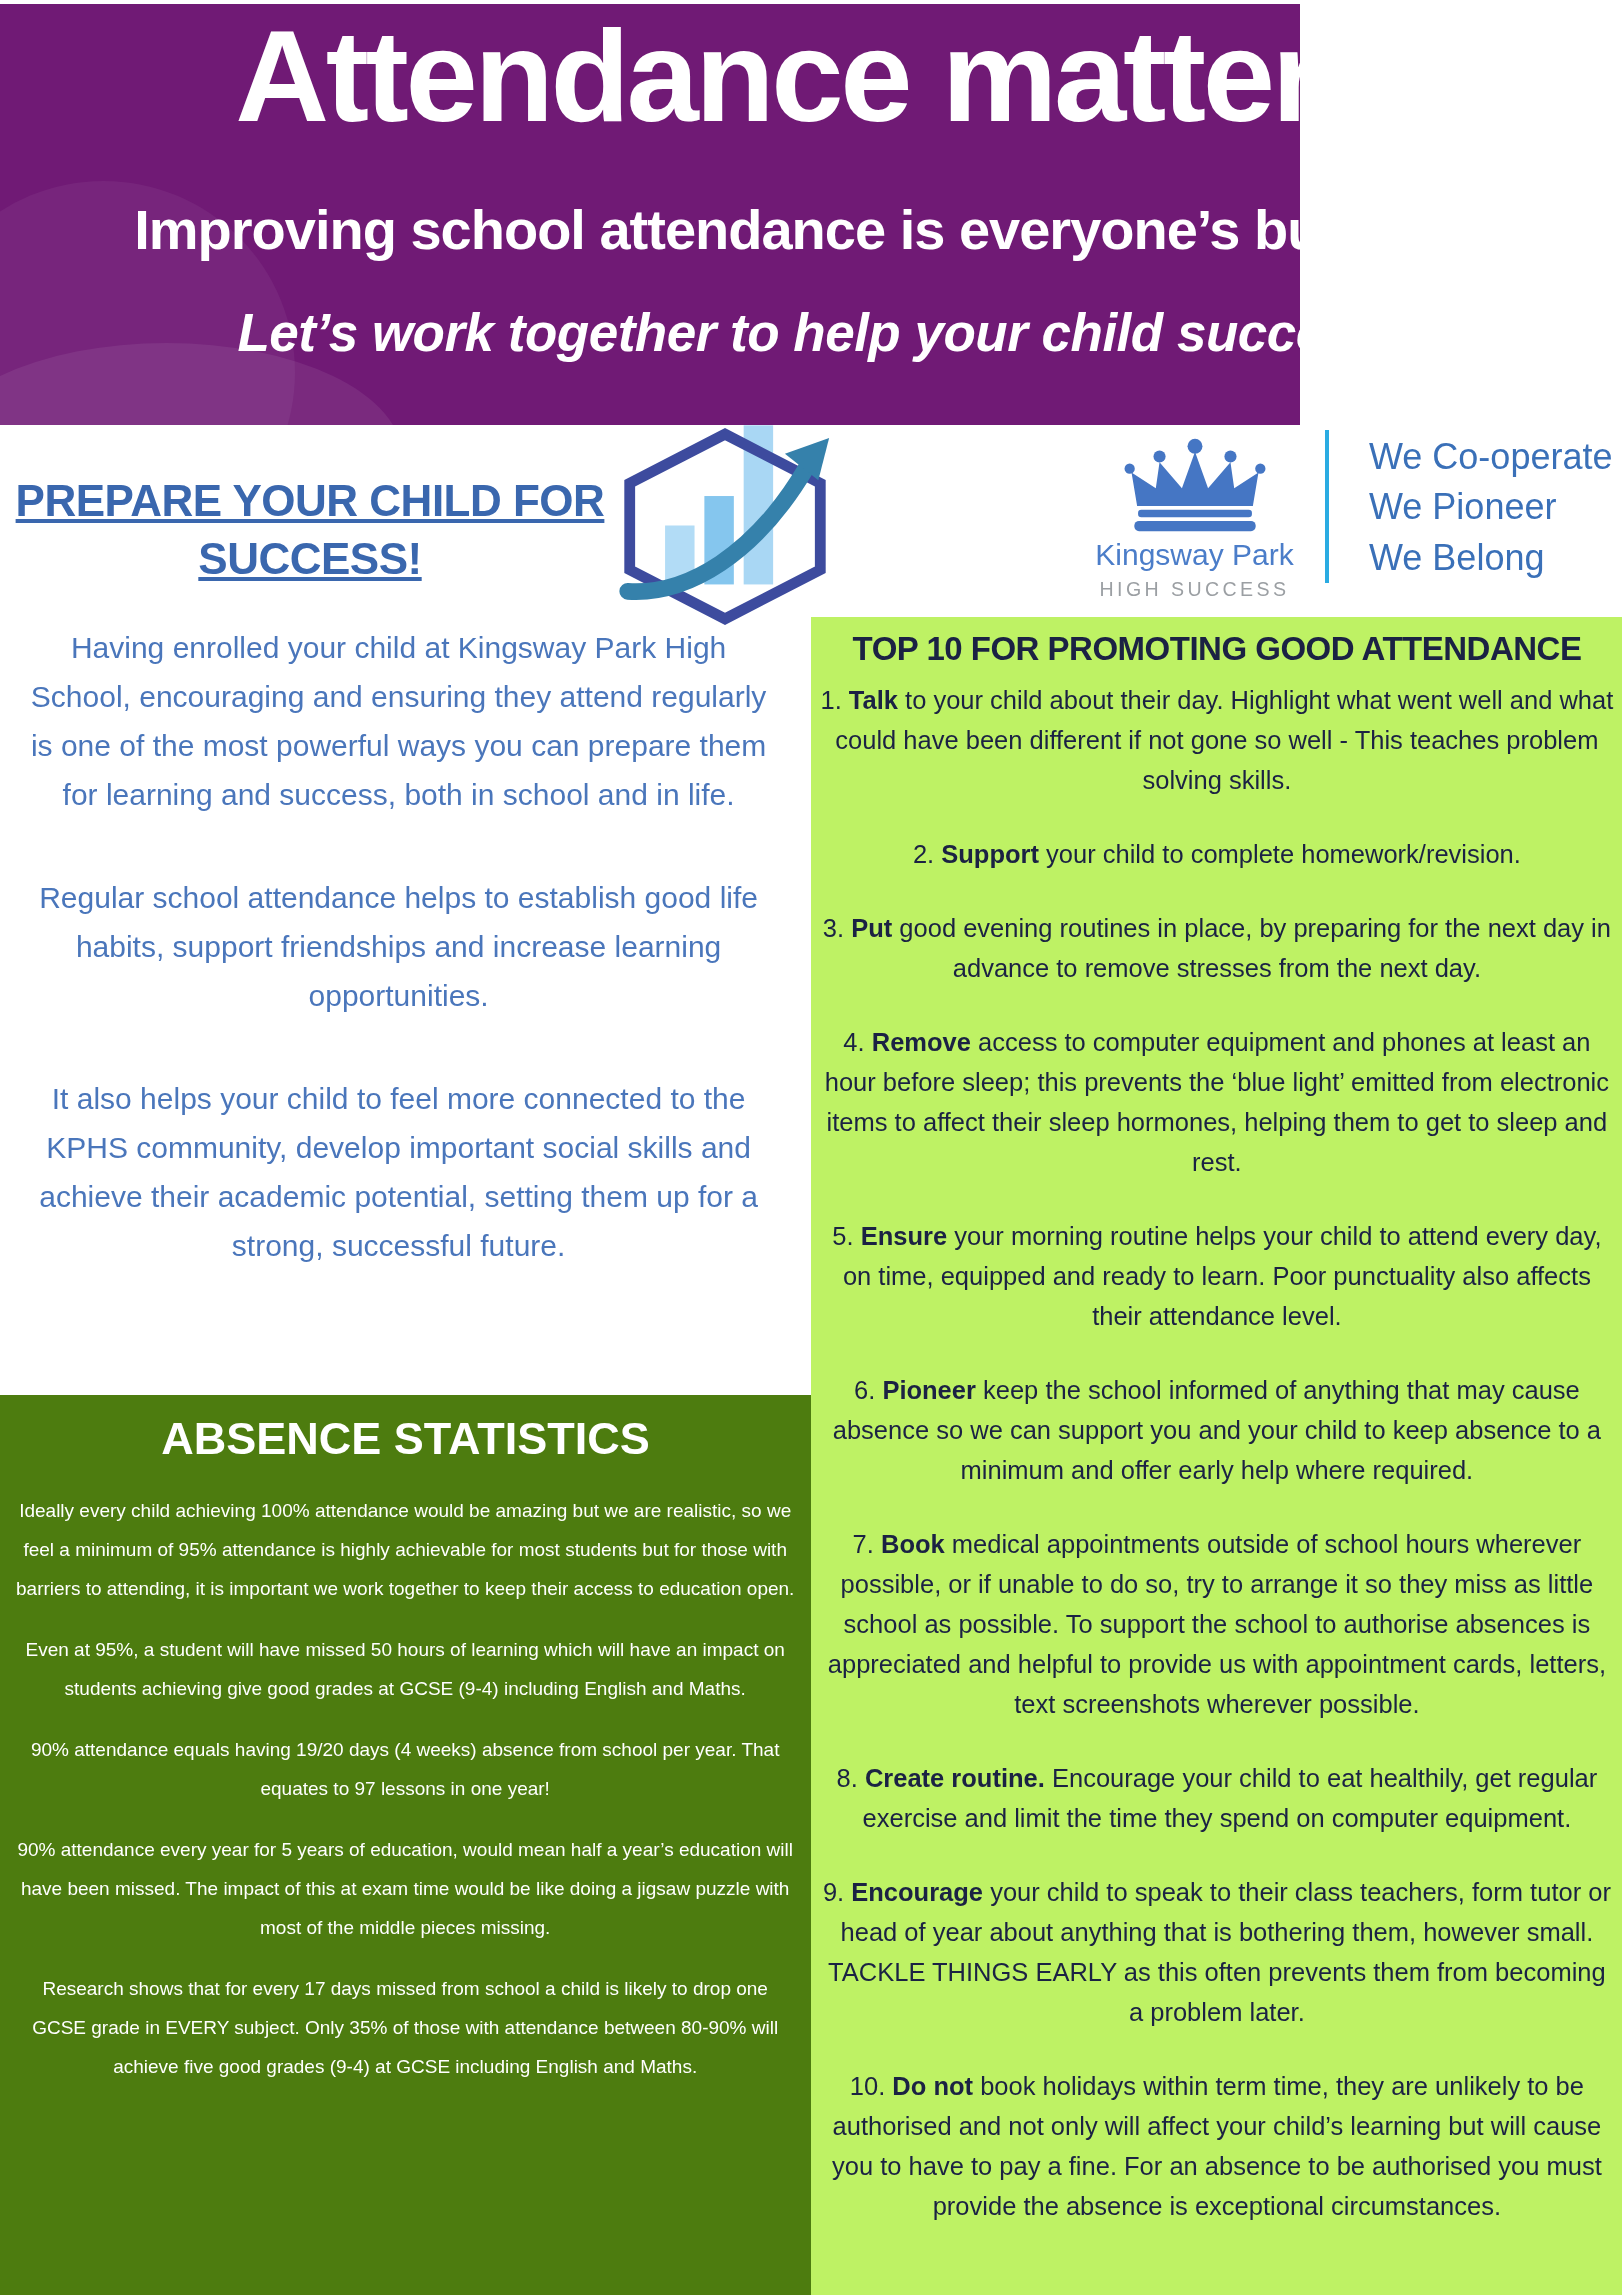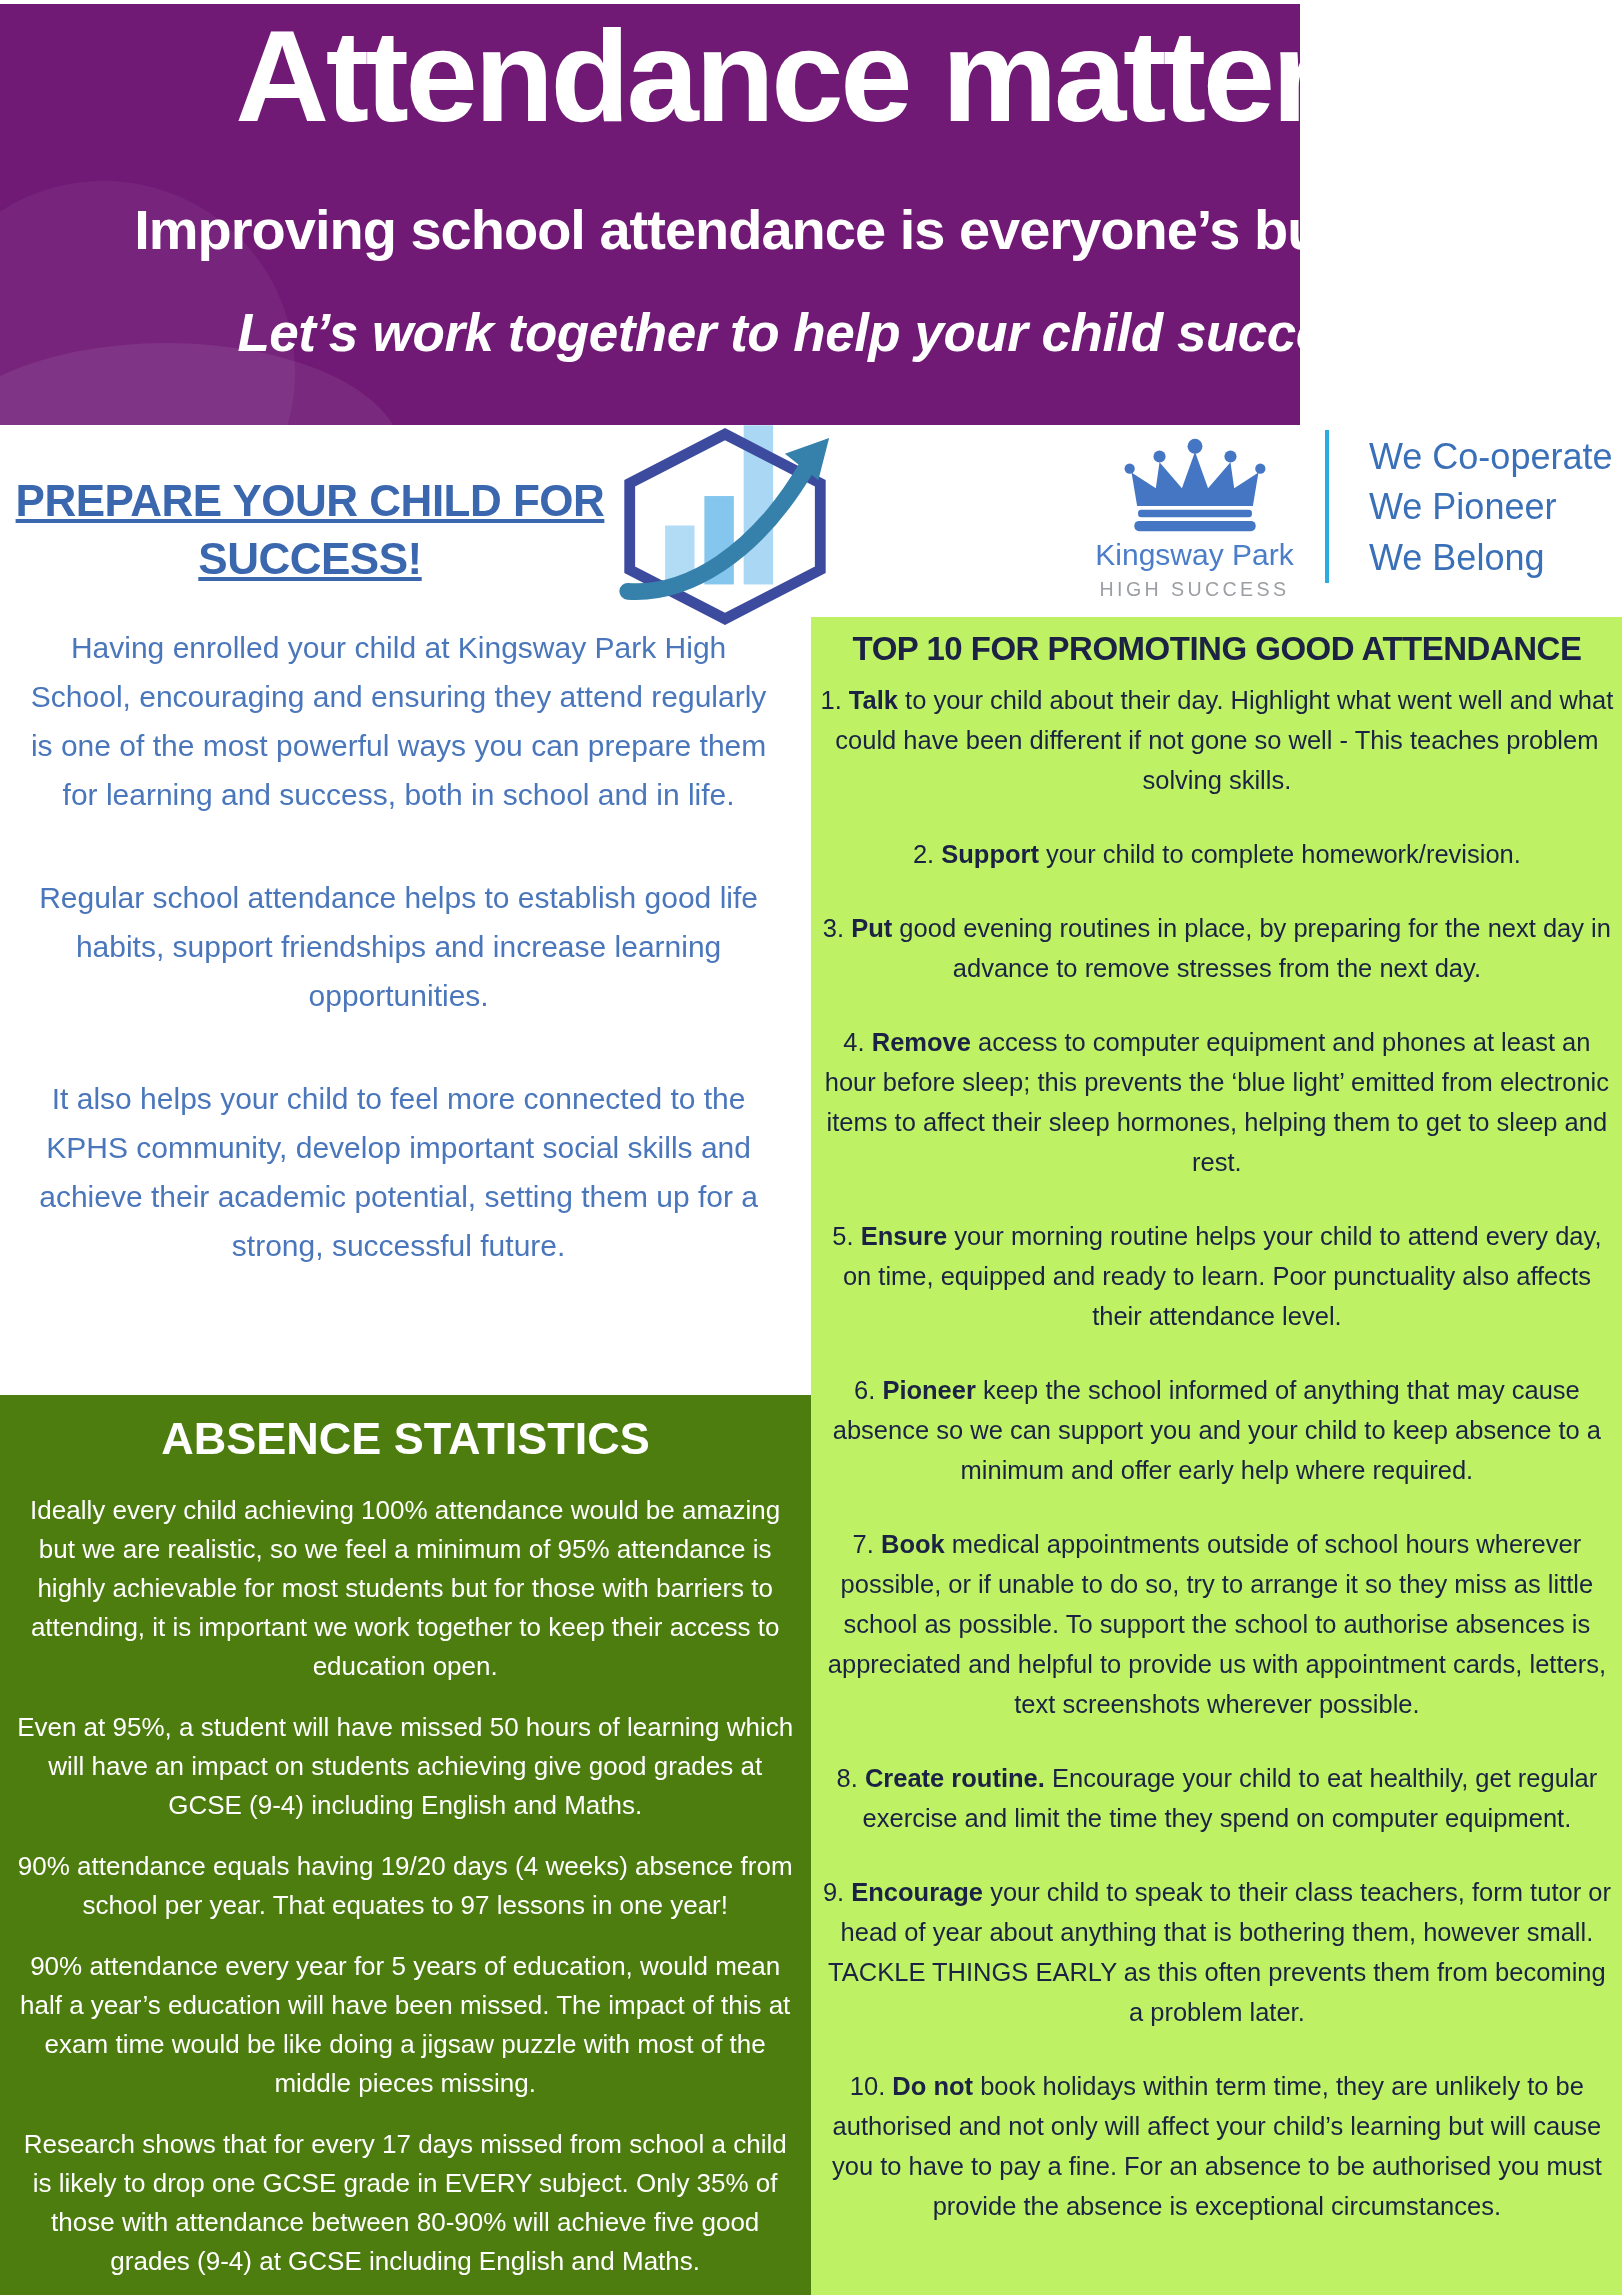--- a/index.html
+++ b/index.html
@@ -46,21 +46,21 @@
     margin:0 0 54px 0;color:#4a76bb;font-size:30px;line-height:49px;font-weight:normal;
   }
 
   
   .absence-panel{left:0;top:1395px;width:811px;height:900px;background:#4d7c0f;}
   .absence-title{
     position:absolute;left:0;top:17.7px;width:811px;text-align:center;color:#ffffff;
     font-size:45px;font-weight:bold;letter-spacing:0;
   }
   .absence-body{position:absolute;left:14.7px;top:96px;width:781px;text-align:center;}
-  .absence-body p{margin:0 0 22px 0;color:#ffffff;font-size:26px;line-height:39px;}
+  .absence-body p{margin:0 0 22px 0;color:#ffffff;font-size:19px;line-height:39px;}
 
   
   .top10-panel{left:811px;top:617px;width:812px;height:1679px;background:#bef264;}
   .top10-title{
     position:absolute;left:0;top:12.8px;width:812px;text-align:center;color:#1b2243;
     font-size:33px;font-weight:bold;letter-spacing:-0.5px;white-space:nowrap;
   }
   .top10-list{position:absolute;left:6.9px;top:63px;width:798px;text-align:center;}
   .top10-list p{margin:0 0 34px 0;color:#1b2243;font-size:25.5px;line-height:40px;}
   .top10-list b{font-weight:bold;}

